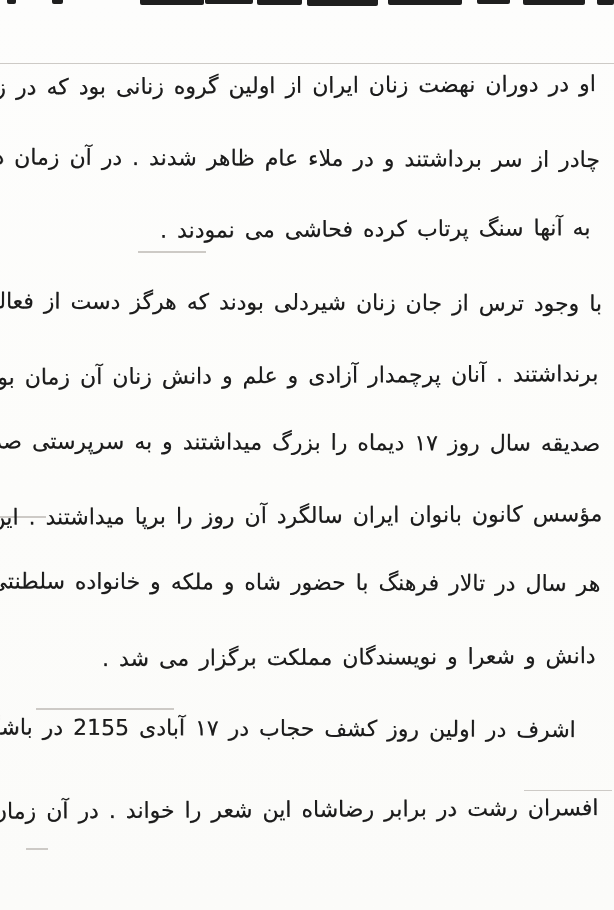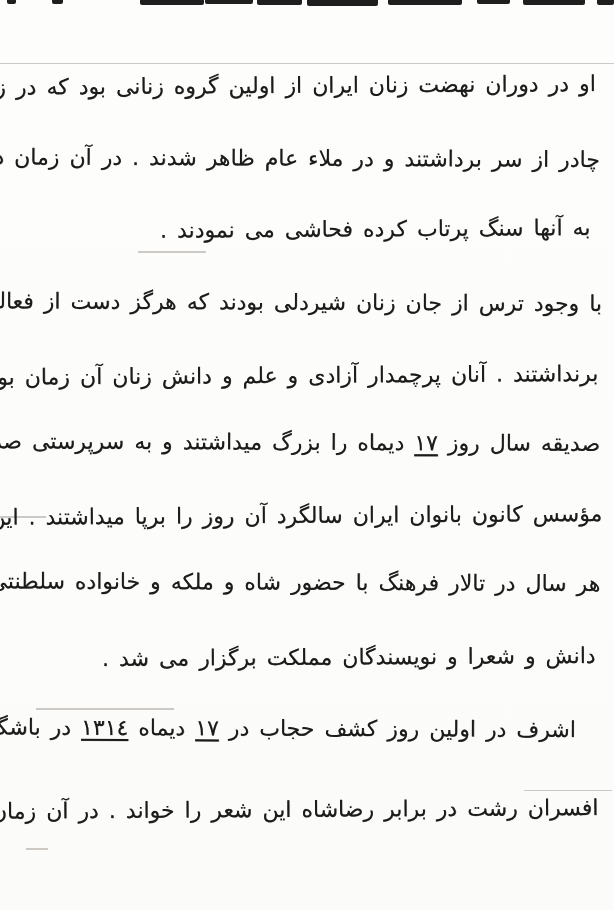--- a/index.html
+++ b/index.html
@@ -40,21 +40,20 @@
     font-size: 22px;
     line-height: 40px;
     word-spacing: 3px;
     letter-spacing: 0.2px;
     transform-origin: right center;
     text-shadow: 0.3px 0.2px 0 rgba(20,20,20,0.55);
   }
   .line:nth-child(odd)  { transform: rotate(-0.35deg); }
   .line:nth-child(even) { transform: rotate(0.25deg); }
   .line .u {
-    text-decoration: underline;
     text-decoration-thickness: 1.5px;
     text-underline-offset: 4px;
   }
 </style>
 </head>
 <body>
 
 <div class="page">
   <div id="edge-layer">
       <div class="edge-mark" style="left: 7px; width: 9px; height: 4px;"></div>
@@ -79,16 +78,16 @@
   <div class="text-block" dir="rtl" lang="fa" id="text-block">
       <div class="line" style="top: 64px; right: 18px;"><span>او در دوران نهضت زنان ایران از اولین گروه زنانی بود که در زمان رضاشاه</span></div>
       <div class="line" style="top: 140px; right: 14px;"><span>چادر از سر برداشتند و در ملاء عام ظاهر شدند . در آن زمان در خیابانها</span></div>
       <div class="line" style="top: 208px; right: 24px;"><span>به آنها سنگ پرتاب کرده فحاشی می نمودند .</span></div>
       <div class="line" style="top: 284px; right: 12px;"><span>با وجود ترس از جان زنان شیردلی بودند که هرگز دست از فعالیت</span></div>
       <div class="line" style="top: 354px; right: 16px;"><span>برنداشتند . آنان پرچمدار آزادی و علم و دانش زنان آن زمان بودند و ،</span></div>
       <div class="line" style="top: 424px; right: 14px;"><span>صدیقه سال روز </span><span class="u">۱۷</span><span> دیماه را بزرگ میداشتند و به سرپرستی صدیقه دولت آبادی</span></div>
       <div class="line" style="top: 494px; right: 12px;"><span>مؤسس کانون بانوان ایران سالگرد آن روز را برپا میداشتند . این گردهمائی بزرگ</span></div>
       <div class="line" style="top: 564px; right: 14px;"><span>هر سال در تالار فرهنگ با حضور شاه و ملکه و خانواده سلطنتی و بزرگان علم و</span></div>
       <div class="line" style="top: 636px; right: 18px;"><span>دانش و شعرا و نویسندگان مملکت برگزار می شد .</span></div>
-      <div class="line" style="top: 710px; right: 38px;"><span>اشرف در اولین روز کشف حجاب در </span><span class="u">۱۷</span><span> دیماه </span><span class="u">۱۳۱٤</span><span> در باشگاه</span></div>
+      <div class="line" style="top: 710px; right: 38px;"><span>اشرف در اولین روز کشف حجاب در </span><span class="u">۱۷</span><span> آبادی </span><span class="u">2155</span><span> در باشگاه</span></div>
       <div class="line" style="top: 788px; right: 16px;"><span>افسران رشت در برابر رضاشاه این شعر را خواند . در آن زمان کسی میباید</span></div>
     </div>
 </div>
 
 </body></html>

